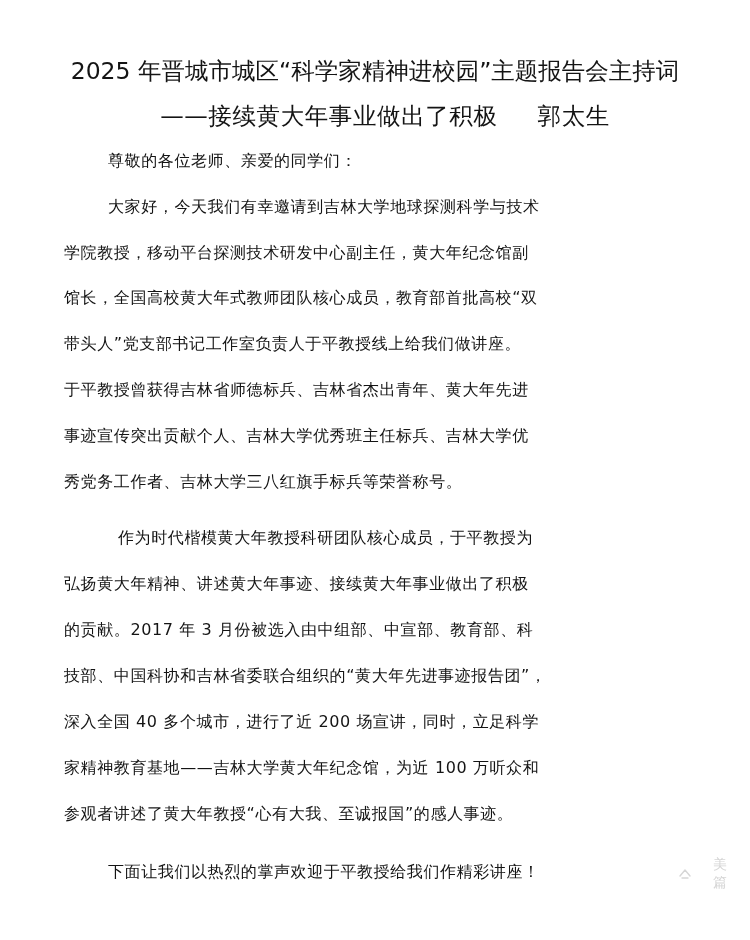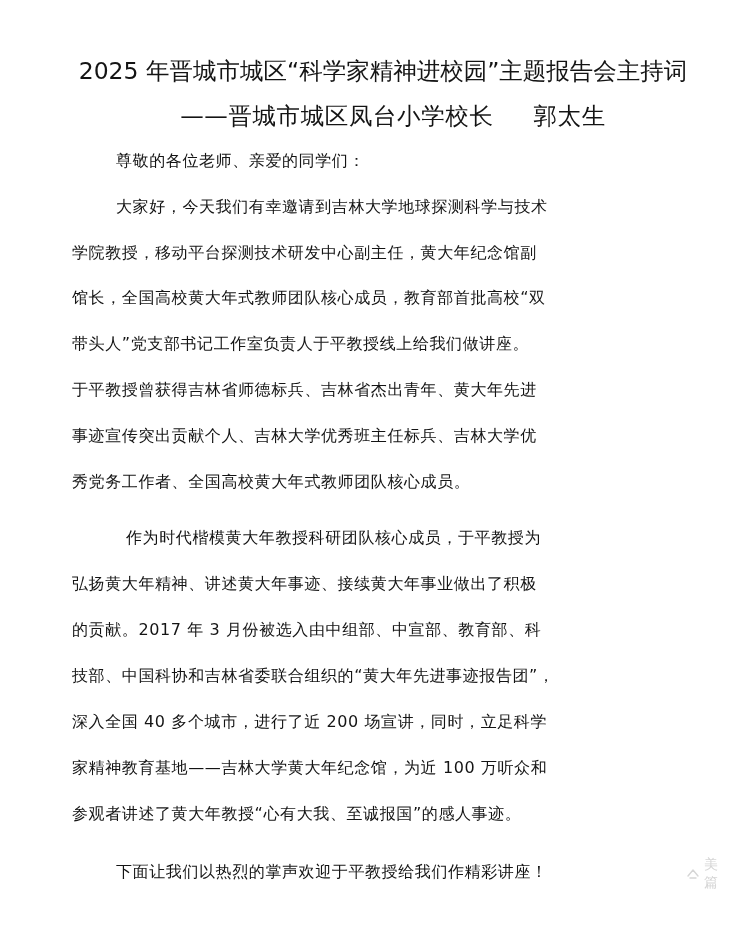--- a/index.html
+++ b/index.html
@@ -14,21 +14,20 @@
       overflow: hidden;
       font-family: "DejaVu Sans", "Liberation Sans", sans-serif;
       color: #141414;
     }
     .doc {
       position: absolute;
       left: 0;
       top: 0;
       width: 618px;
       height: 940px;
-      margin-left: 8px;
     }
     .line {
       position: absolute;
       white-space: nowrap;
       font-size: 16px;
       line-height: 30px;
       letter-spacing: 0.6px;
     }
     .title {
       left: 0;
@@ -54,42 +53,42 @@
     .indent2 { left: 118px; }
     .watermark {
       position: absolute;
       left: 678px;
       top: 856px;
       font-size: 14px;
       color: #d6d6d6;
       letter-spacing: 1px;
       display: flex;
       align-items: center;
-      gap: 4px;
+      gap: 21px;
     }
     .watermark svg { display: block; }
   </style>
 </head>
 <body>
 
 <div class="doc">
 
   <div class="line title" style="top:56px;">2025 年晋城市城区“科学家精神进校园”主题报告会主持词</div>
 
-  <div class="line subtitle" style="top:101px;"><span>——晋城市城区凤台小学校长</span><span class="gap"></span><span>郭太生</span></div>
+  <div class="line subtitle" style="top:101px;"><span>——接续黄大年事业做出了积极</span><span class="gap"></span><span>郭太生</span></div>
 
   <div class="line indent" style="top:146px;">尊敬的各位老师、亲爱的同学们：</div>
 
   <div class="line indent" style="top:192px;">大家好，今天我们有幸邀请到吉林大学地球探测科学与技术</div>
   <div class="line body-line" style="top:238px;">学院教授，移动平台探测技术研发中心副主任，黄大年纪念馆副</div>
   <div class="line body-line" style="top:283px;">馆长，全国高校黄大年式教师团队核心成员，教育部首批高校“双</div>
   <div class="line body-line" style="top:329px;">带头人”党支部书记工作室负责人于平教授线上给我们做讲座。</div>
   <div class="line body-line" style="top:375px;">于平教授曾获得吉林省师德标兵、吉林省杰出青年、黄大年先进</div>
   <div class="line body-line" style="top:421px;">事迹宣传突出贡献个人、吉林大学优秀班主任标兵、吉林大学优</div>
-  <div class="line body-line" style="top:467px;">秀党务工作者、全国高校黄大年式教师团队核心成员。</div>
+  <div class="line body-line" style="top:467px;">秀党务工作者、吉林大学三八红旗手标兵等荣誉称号。</div>
 
   <div class="line indent2" style="top:523px;">作为时代楷模黄大年教授科研团队核心成员，于平教授为</div>
   <div class="line body-line" style="top:569px;">弘扬黄大年精神、讲述黄大年事迹、接续黄大年事业做出了积极</div>
   <div class="line body-line" style="top:615px;">的贡献。2017 年 3 月份被选入由中组部、中宣部、教育部、科</div>
   <div class="line body-line" style="top:661px;">技部、中国科协和吉林省委联合组织的“黄大年先进事迹报告团”，</div>
   <div class="line body-line" style="top:707px;">深入全国 40 多个城市，进行了近 200 场宣讲，同时，立足科学</div>
   <div class="line body-line" style="top:753px;">家精神教育基地——吉林大学黄大年纪念馆，为近 100 万听众和</div>
   <div class="line body-line" style="top:799px;">参观者讲述了黄大年教授“心有大我、至诚报国”的感人事迹。</div>
 
   <div class="line indent" style="top:857px;">下面让我们以热烈的掌声欢迎于平教授给我们作精彩讲座！</div>

